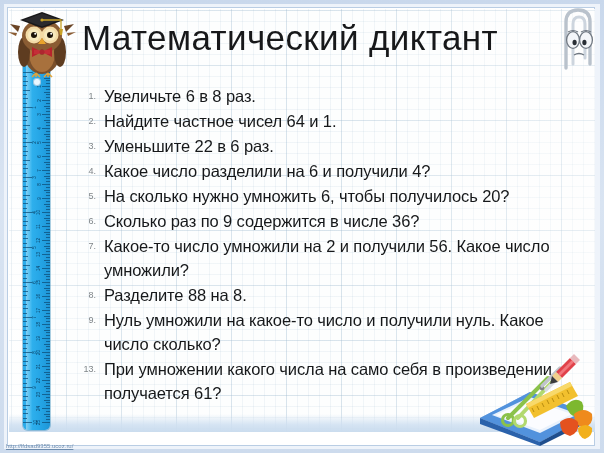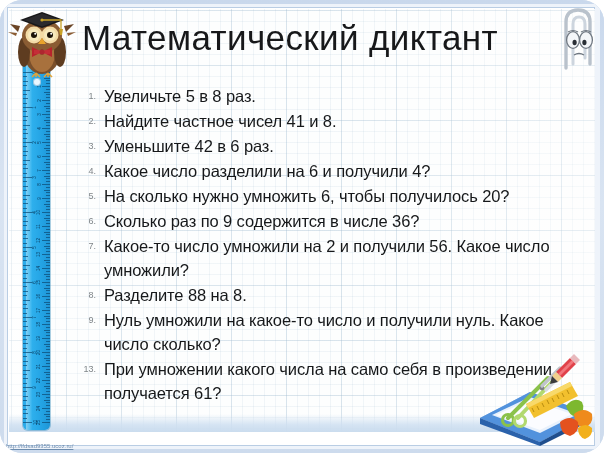--- a/index.html
+++ b/index.html
@@ -12,21 +12,20 @@
     font-family: "Liberation Sans", "DejaVu Sans", sans-serif;
   }
 
   
   #slide {
     position: relative;
     width: 604px;
     height: 453px;
     overflow: hidden;
     background: #cfdced;
-    border-radius: 22px;
   }
 
   
   .frame-outer {
     position: absolute;
     left: 0; top: 0;
     width: 604px; height: 453px;
     background: linear-gradient(180deg,#c9d8ec 0%, #d9e4f2 45%, #cddbed 100%);
   }
   .frame-mid {
@@ -587,29 +586,29 @@
       <path d="M92 54 Q100 44 108 50 Q112 58 104 64 Q96 66 92 54 Z" fill="#7db82f"></path>
       <path d="M100 62 Q110 54 118 62 Q120 72 110 76 Q100 74 100 62 Z" fill="#ef8a1c"></path>
       <path d="M86 70 Q96 62 104 70 Q106 80 96 84 Q86 82 86 70 Z" fill="#e4521f"></path>
       <path d="M104 76 Q112 70 118 76 Q119 84 111 87 Q104 85 104 76 Z" fill="#f2b01c"></path>
     </svg>
   </div>
 
   <div class="qlist" id="qlist">
       <div class="qrow">
         <div class="qnum">1.</div>
-        <div class="qtext">Увеличьте 5 в 8 раз.</div>
+        <div class="qtext">Увеличьте 6 в 8 раз.</div>
       </div>
       <div class="qrow">
         <div class="qnum">2.</div>
-        <div class="qtext">Найдите частное чисел 41 и 8.</div>
+        <div class="qtext">Найдите частное чисел 64 и 1.</div>
       </div>
       <div class="qrow">
         <div class="qnum">3.</div>
-        <div class="qtext">Уменьшите 42 в 6 раз.</div>
+        <div class="qtext">Уменьшите 22 в 6 раз.</div>
       </div>
       <div class="qrow">
         <div class="qnum">4.</div>
         <div class="qtext">Какое число разделили на 6 и получили 4?</div>
       </div>
       <div class="qrow">
         <div class="qnum">5.</div>
         <div class="qtext">На сколько нужно умножить 6, чтобы получилось 20?</div>
       </div>
       <div class="qrow">

